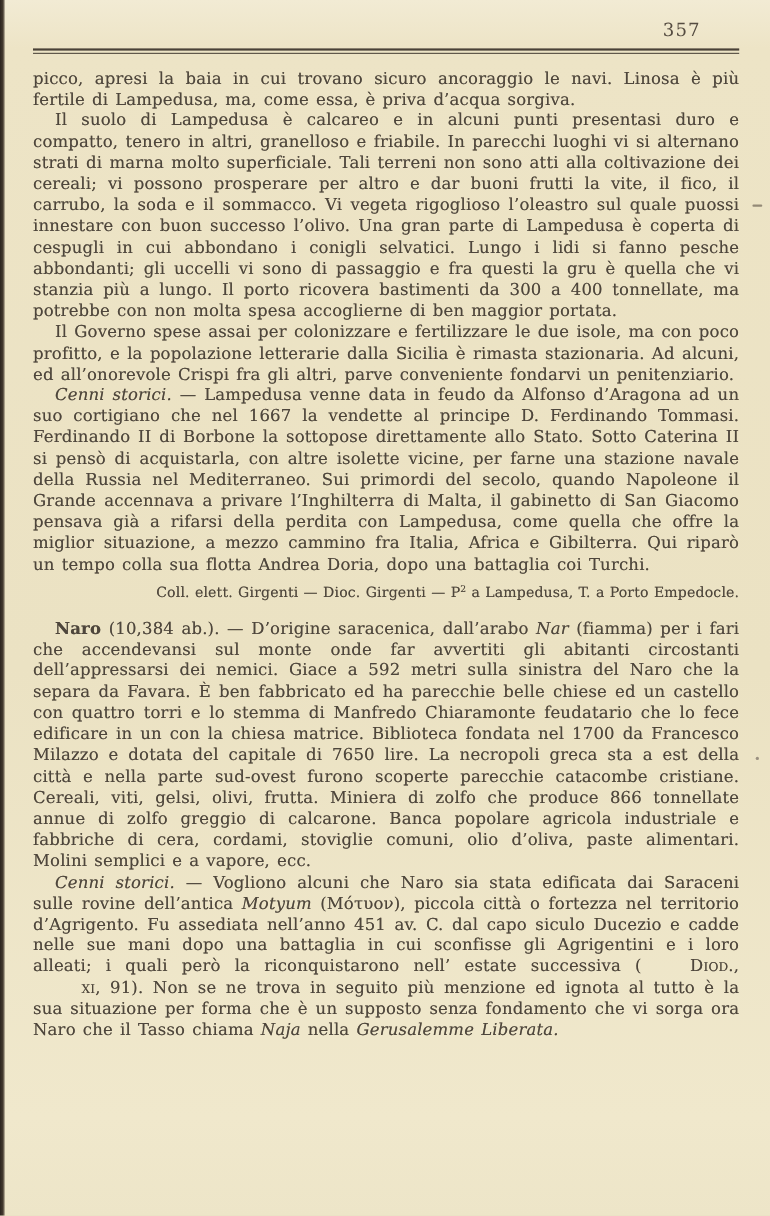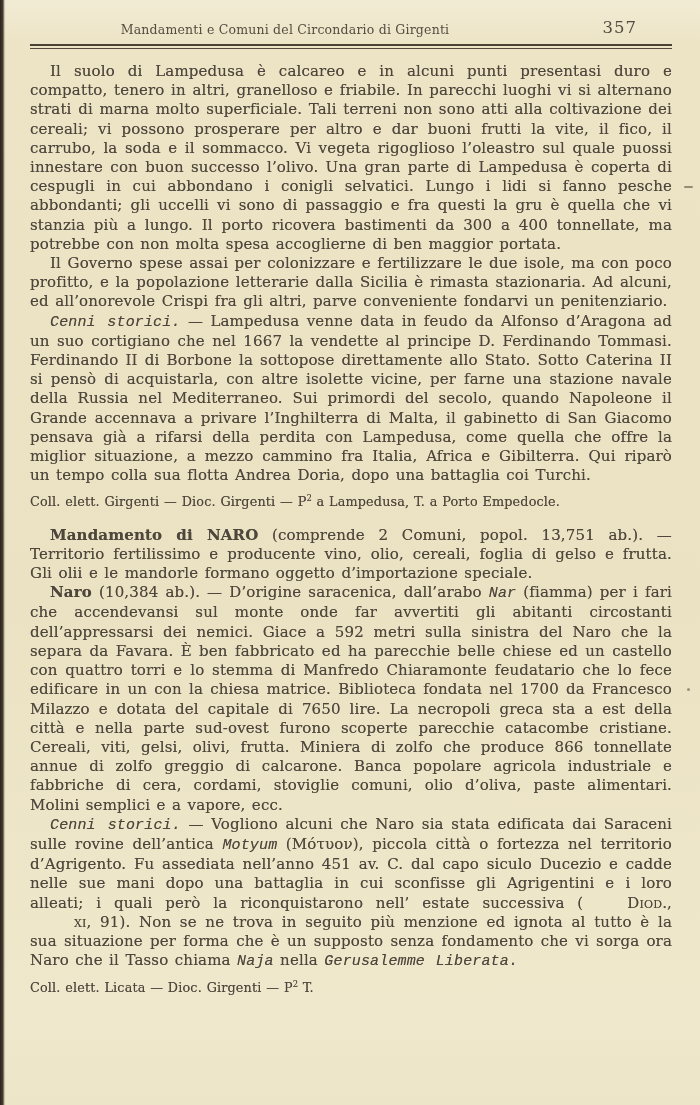--- a/index.html
+++ b/index.html
@@ -35,55 +35,53 @@
     position: absolute; left: 30px; top: 62px; width: 642px;
     text-align: justify;
     font-size: 15px; line-height: 19.2px;
     letter-spacing: 0.15px; word-spacing: 1.5px;
     text-shadow: 0 0 0.4px rgba(66, 56, 44, 0.55);
   }
   .para { margin: 0; }
   .indent { text-indent: 20px; }
   .section { margin-top: 14px; }
   .footnote {
-    margin: 7px 0 13px; text-align: left; text-indent: 0;
+    margin: 7px 0 13px; text-align: right; text-indent: 0;
     font-size: 12.8px; word-spacing: 0.5px;
   }
-  .seg-i { font-style: italic; font-family: Liberation Mono, monospace; }
+  .seg-i { font-style: italic; }
   .seg-b { font-weight: bold; }
   .seg-sc { font-variant: small-caps; margin-left: 44px; }
   .seg-sup { vertical-align: super; font-size: 66%; line-height: 0; letter-spacing: 0; }
   .scan-artifact-dash {
     position: absolute; right: 7px; top: 186px; width: 9px; height: 2px;
     background: #948a77; border-radius: 1px;
   }
   .scan-artifact-dot {
     position: absolute; right: 10px; top: 688px; width: 3px; height: 3px;
     background: #9a9080; border-radius: 50%;
   }
 </style>
 </head>
 <body>
 
 <div class="page">
   <div class="binding-edge"></div>
 
   <header class="page-header">
-    <span class="running-title">Mandamenti e Comuni del Circondario di Girgenti</span>
     <span class="page-number">357</span>
   </header>
 
   <div class="header-rule"></div>
 
   <main class="page-body">
+      <p class="para"><span>picco, apresi la baia in cui trovano sicuro ancoraggio le navi. Linosa è più fertile di Lampedusa, ma, come essa, è priva d’acqua sorgiva.</span></p>
       <p class="para indent"><span>Il suolo di Lampedusa è calcareo e in alcuni punti presentasi duro e compatto, tenero in altri, granelloso e friabile. In parecchi luoghi vi si alternano strati di marna molto superficiale. Tali terreni non sono atti alla coltivazione dei cereali; vi possono prosperare per altro e dar buoni frutti la vite, il fico, il carrubo, la soda e il sommacco. Vi vegeta rigoglioso l’oleastro sul quale puossi innestare con buon successo l’olivo. Una gran parte di Lampedusa è coperta di cespugli in cui abbondano i conigli selvatici. Lungo i lidi si fanno pesche abbondanti; gli uccelli vi sono di passaggio e fra questi la gru è quella che vi stanzia più a lungo. Il porto ricovera bastimenti da 300 a 400 tonnellate, ma potrebbe con non molta spesa accoglierne di ben maggior portata.</span></p>
       <p class="para indent"><span>Il Governo spese assai per colonizzare e fertilizzare le due isole, ma con poco profitto, e la popolazione letterarie dalla Sicilia è rimasta stazionaria. Ad alcuni, ed all’onorevole Crispi fra gli altri, parve conveniente fondarvi un penitenziario.</span></p>
       <p class="para indent"><span class="seg-i">Cenni storici.</span><span> — Lampedusa venne data in feudo da Alfonso d’Aragona ad un suo cortigiano che nel 1667 la vendette al principe D. Ferdinando Tommasi. Ferdinando II di Borbone la sottopose direttamente allo Stato. Sotto Caterina II si pensò di acquistarla, con altre isolette vicine, per farne una stazione navale della Russia nel Mediterraneo. Sui primordi del secolo, quando Napoleone il Grande accennava a privare l’Inghilterra di Malta, il gabinetto di San Giacomo pensava già a rifarsi della perdita con Lampedusa, come quella che offre la miglior situazione, a mezzo cammino fra Italia, Africa e Gibilterra. Qui riparò un tempo colla sua flotta Andrea Doria, dopo una battaglia coi Turchi.</span></p>
       <p class="footnote"><span>Coll. elett. Girgenti — Dioc. Girgenti — P</span><span class="seg-sup">2</span><span> a Lampedusa, T. a Porto Empedocle.</span></p>
-      <p class="para indent section"><span class="seg-b">Mandamento di NARO</span><span> (comprende 2 Comuni, popol. 13,751 ab.). — Territorio fertilissimo e producente vino, olio, cereali, foglia di gelso e frutta. Gli olii e le mandorle formano oggetto d’importazione speciale.</span></p>
       <p class="para indent"><span class="seg-b">Naro</span><span> (10,384 ab.). — D’origine saracenica, dall’arabo </span><span class="seg-i">Nar</span><span> (fiamma) per i fari che accendevansi sul monte onde far avvertiti gli abitanti circostanti dell’appressarsi dei nemici. Giace a 592 metri sulla sinistra del Naro che la separa da Favara. È ben fabbricato ed ha parecchie belle chiese ed un castello con quattro torri e lo stemma di Manfredo Chiaramonte feudatario che lo fece edificare in un con la chiesa matrice. Biblioteca fondata nel 1700 da Francesco Milazzo e dotata del capitale di 7650 lire. La necropoli greca sta a est della città e nella parte sud-ovest furono scoperte parecchie catacombe cristiane. Cereali, viti, gelsi, olivi, frutta. Miniera di zolfo che produce 866 tonnellate annue di zolfo greggio di calcarone. Banca popolare agricola industriale e fabbriche di cera, cordami, stoviglie comuni, olio d’oliva, paste alimentari. Molini semplici e a vapore, ecc.</span></p>
       <p class="para indent"><span class="seg-i">Cenni storici.</span><span> — Vogliono alcuni che Naro sia stata edificata dai Saraceni sulle rovine dell’antica </span><span class="seg-i">Motyum</span><span> (Μότυον), piccola città o fortezza nel territorio d’Agrigento. Fu assediata nell’anno 451 av. C. dal capo siculo Ducezio e cadde nelle sue mani dopo una battaglia in cui sconfisse gli Agrigentini e i loro alleati; i quali però la riconquistarono nell’ estate successiva (</span><span class="seg-sc">Diod.</span><span>, </span><span class="seg-sc">xi</span><span>, 91). Non se ne trova in seguito più menzione ed ignota al tutto è la sua situazione per forma che è un supposto senza fondamento che vi sorga ora Naro che il Tasso chiama </span><span class="seg-i">Naja</span><span> nella </span><span class="seg-i">Gerusalemme Liberata.</span></p>
-      <p class="footnote"><span>Coll. elett. Licata — Dioc. Girgenti — P</span><span class="seg-sup">2</span><span> T.</span></p>
     </main>
 
   <div class="scan-artifact-dash"></div>
   <div class="scan-artifact-dot"></div>
 </div>
 
 </body></html>

